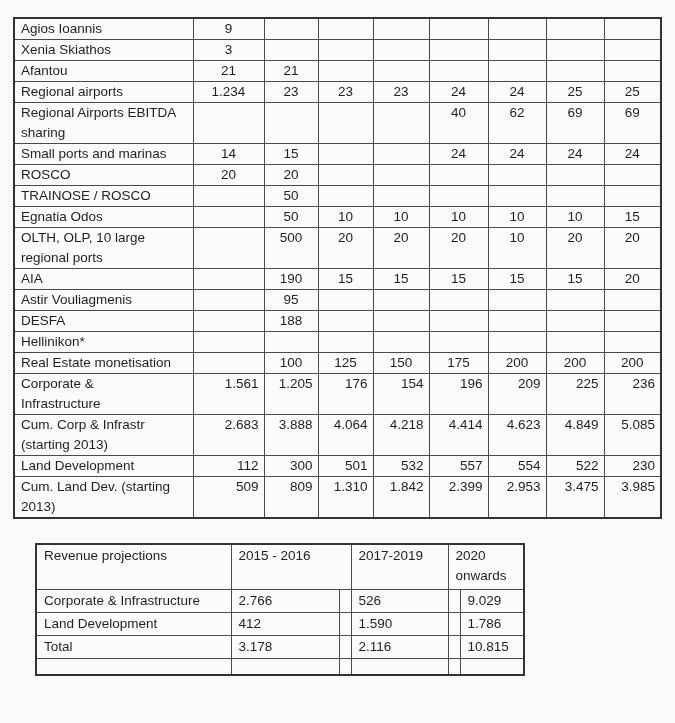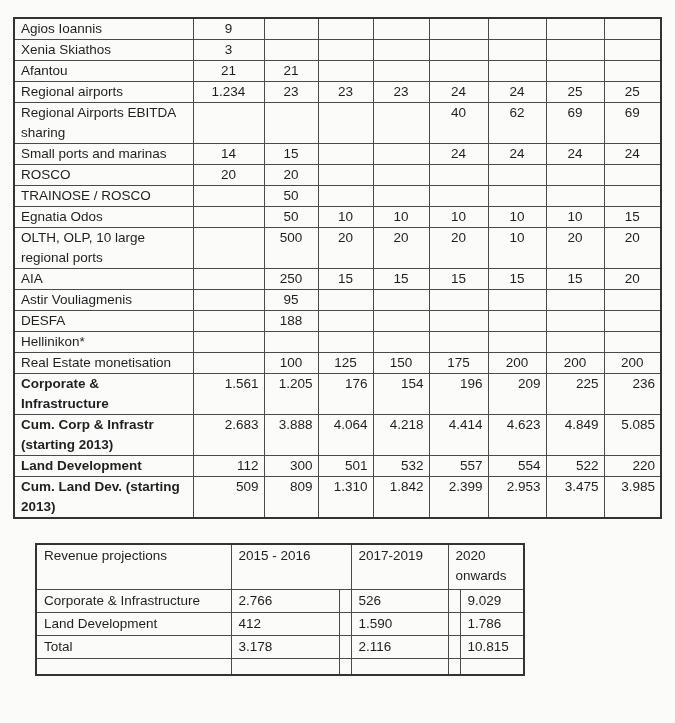--- a/index.html
+++ b/index.html
@@ -34,21 +34,21 @@
   }
   .main-table .label-cell {
     white-space: pre-line;
     text-align: left;
     padding-left: 6px;
   }
   .main-table .value-cell {
     text-align: center;
   }
   .main-table tr.bold .label-cell {
-    font-weight: 700;
+    font-weight: 400;
   }
   .main-table tr.bold .value-cell {
     text-align: right;
     padding-left: 8px;
   }
   
   .revenue-table {
     margin: 24px 0 0 35px;
     width: 488px;
     border: 2px solid #333;
@@ -195,21 +195,21 @@
         <td class="value-cell">20</td>
         <td class="value-cell">20</td>
         <td class="value-cell">20</td>
         <td class="value-cell">10</td>
         <td class="value-cell">20</td>
         <td class="value-cell">20</td>
       </tr>
       <tr>
         <td class="label-cell">AIA</td>
         <td class="value-cell"></td>
-        <td class="value-cell">250</td>
+        <td class="value-cell">190</td>
         <td class="value-cell">15</td>
         <td class="value-cell">15</td>
         <td class="value-cell">15</td>
         <td class="value-cell">15</td>
         <td class="value-cell">15</td>
         <td class="value-cell">20</td>
       </tr>
       <tr>
         <td class="label-cell">Astir Vouliagmenis</td>
         <td class="value-cell"></td>
@@ -280,21 +280,21 @@
       </tr>
       <tr class="bold">
         <td class="label-cell">Land Development</td>
         <td class="value-cell">112</td>
         <td class="value-cell">300</td>
         <td class="value-cell">501</td>
         <td class="value-cell">532</td>
         <td class="value-cell">557</td>
         <td class="value-cell">554</td>
         <td class="value-cell">522</td>
-        <td class="value-cell">220</td>
+        <td class="value-cell">230</td>
       </tr>
       <tr class="bold">
         <td class="label-cell">Cum. Land Dev. (starting
 2013)</td>
         <td class="value-cell">509</td>
         <td class="value-cell">809</td>
         <td class="value-cell">1.310</td>
         <td class="value-cell">1.842</td>
         <td class="value-cell">2.399</td>
         <td class="value-cell">2.953</td>

